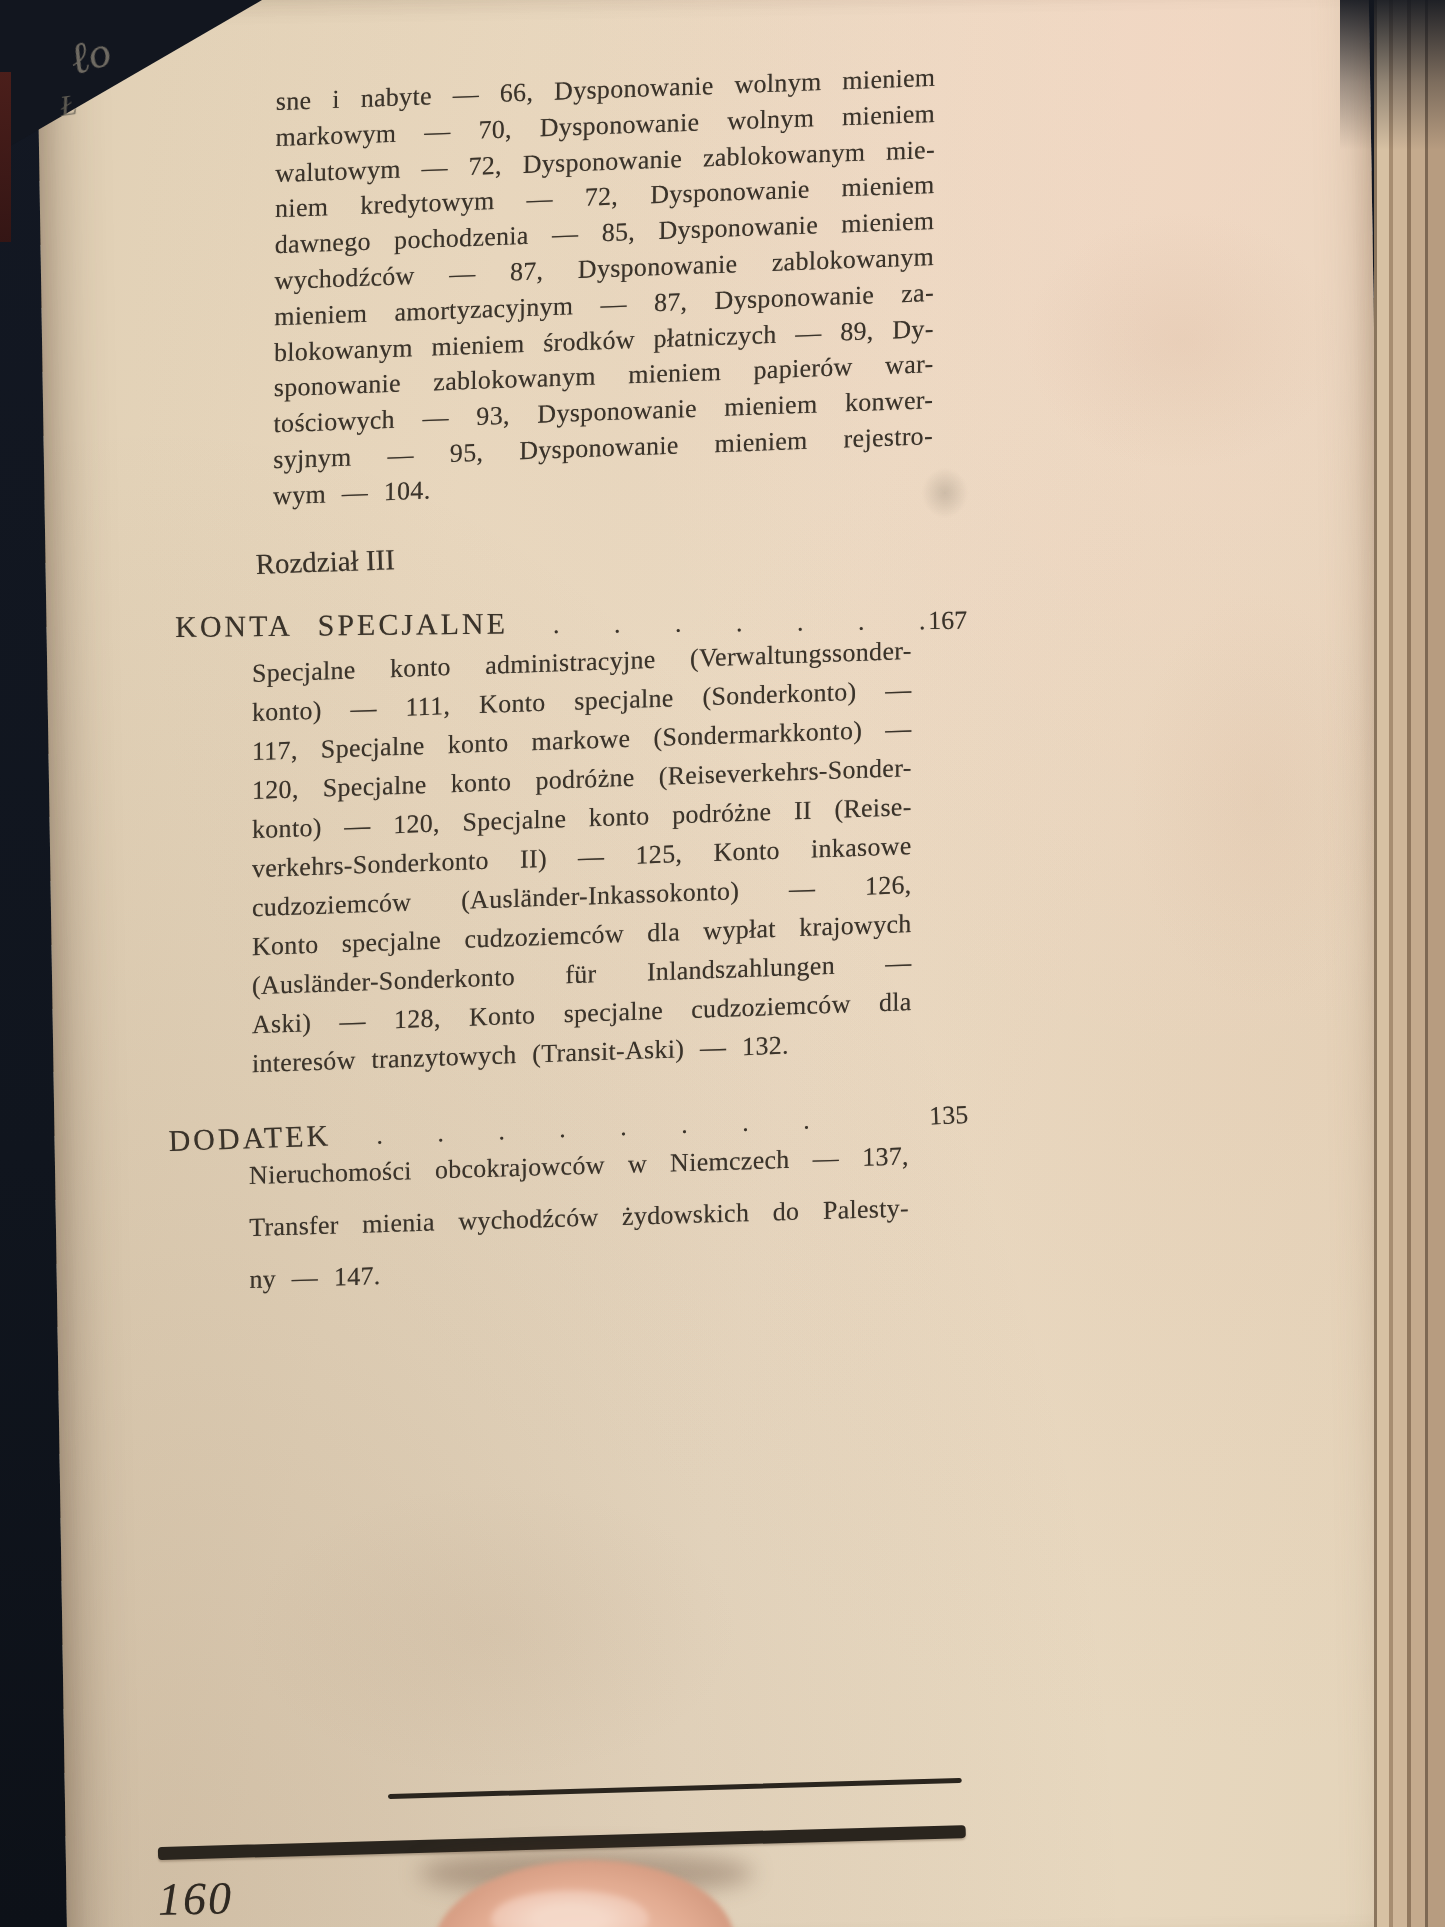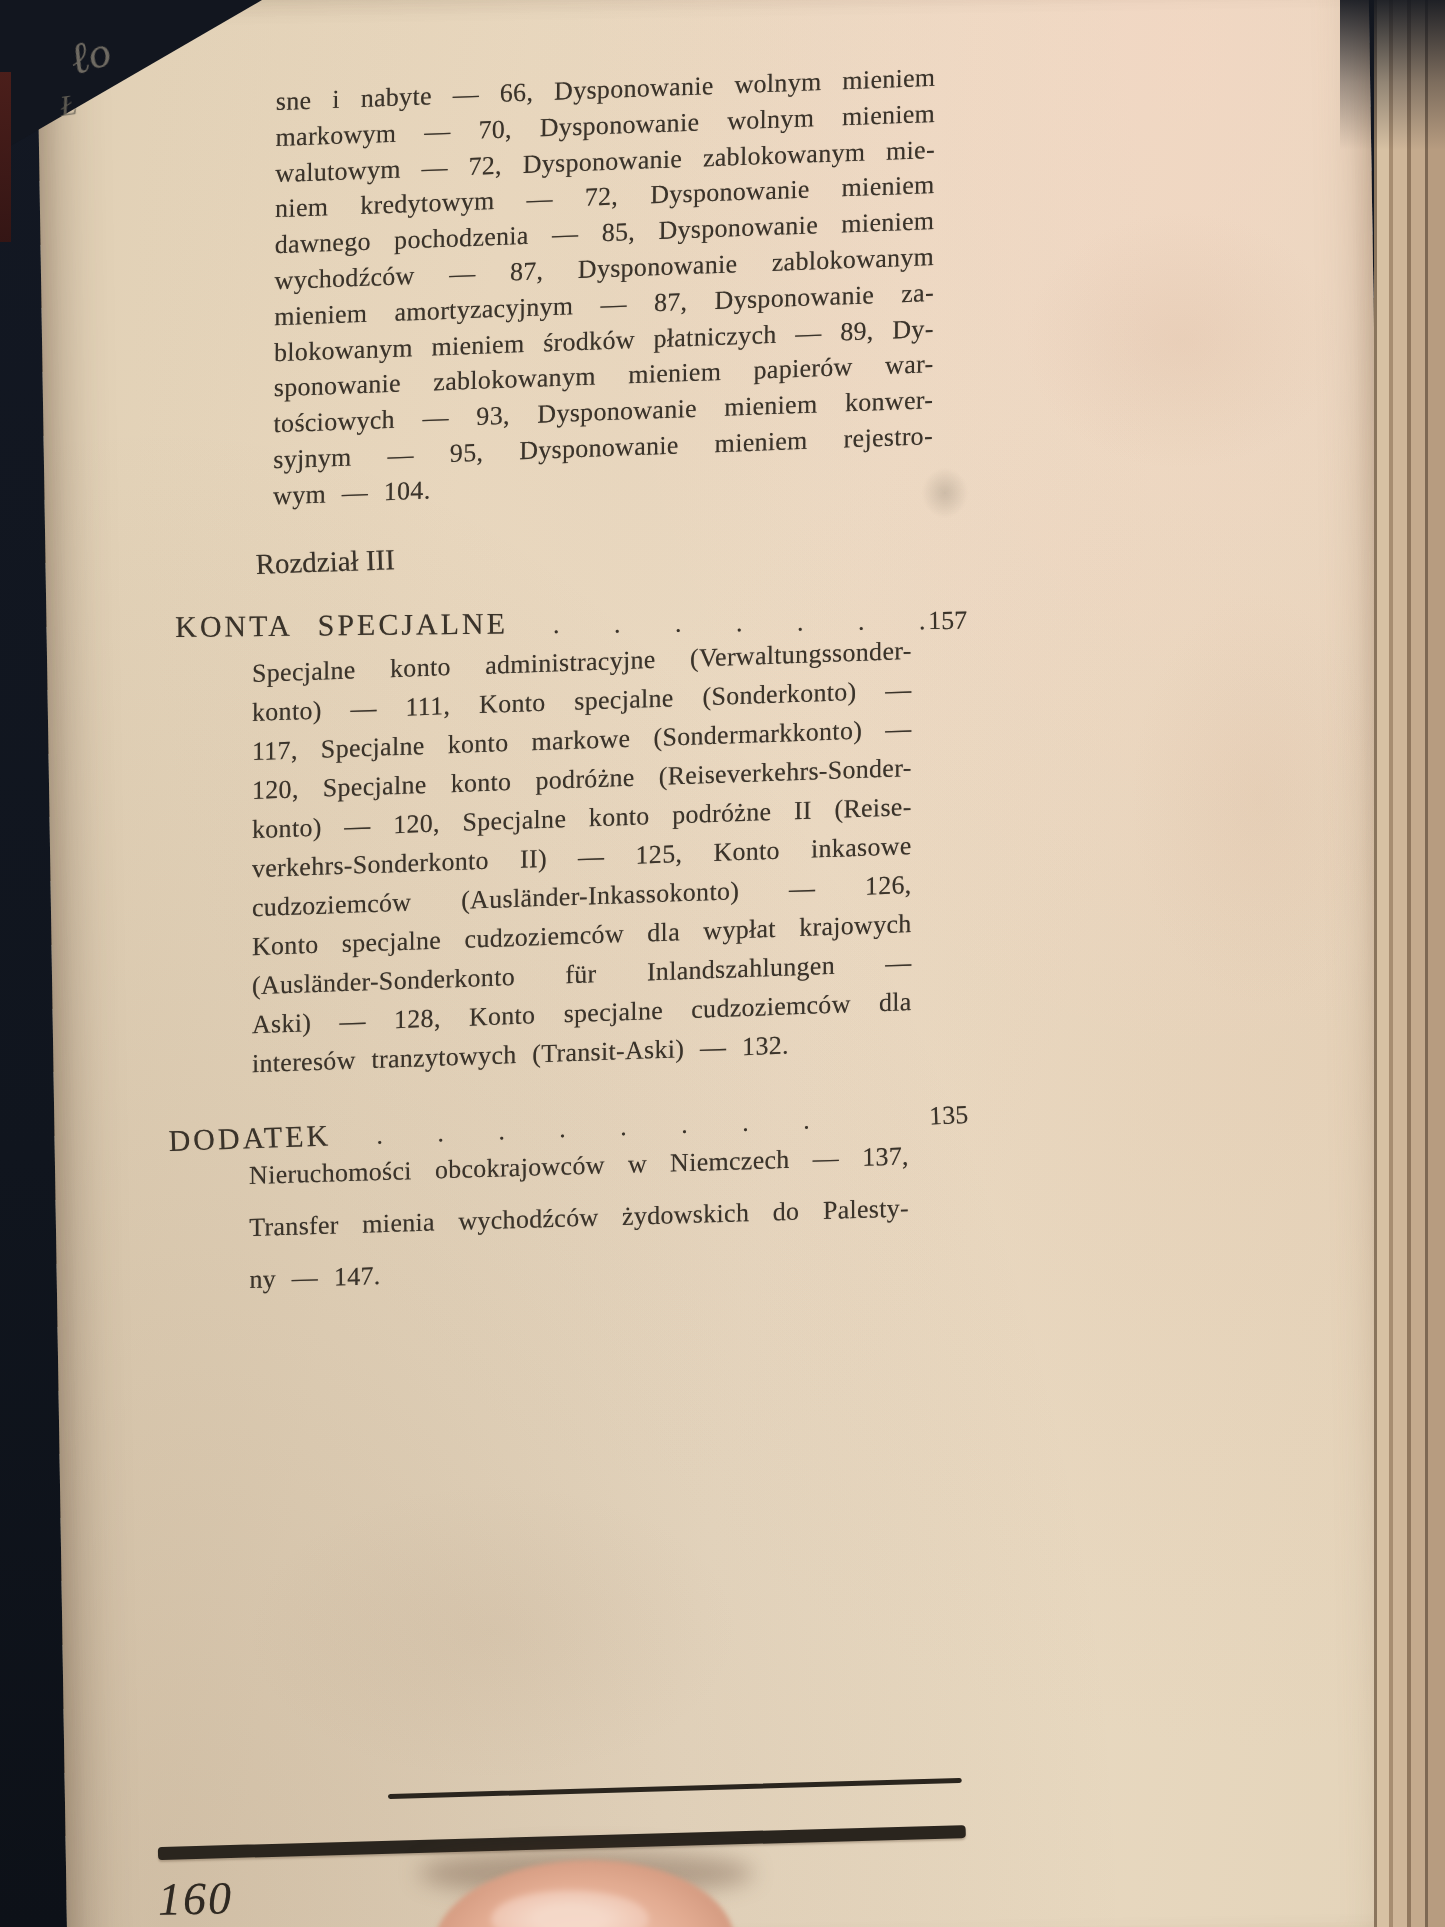--- a/index.html
+++ b/index.html
@@ -120,21 +120,21 @@
       <div class="line">tościowych — 93, Dysponowanie mieniem konwer-</div>
       <div class="line">syjnym — 95, Dysponowanie mieniem rejestro-</div>
       <div class="line last">wym — 104.</div>
     </div>
 
   <div class="txt chapter">Rozdział III</div>
 
   <div class="txt secrow sec1">
     <span class="sectitle">KONTA SPECJALNE</span>
     <span class="dots">. . . . . . .</span>
-    <span class="pagenum">157</span>
+    <span class="pagenum">167</span>
   </div>
   <div class="txt para para2">
       <div class="line">Specjalne konto administracyjne (Verwaltungssonder-</div>
       <div class="line">konto) — 111, Konto specjalne (Sonderkonto) —</div>
       <div class="line">117, Specjalne konto markowe (Sondermarkkonto) —</div>
       <div class="line">120, Specjalne konto podróżne (Reiseverkehrs-Sonder-</div>
       <div class="line">konto) — 120, Specjalne konto podróżne II (Reise-</div>
       <div class="line">verkehrs-Sonderkonto II) — 125, Konto inkasowe</div>
       <div class="line">cudzoziemców (Ausländer-Inkassokonto) — 126,</div>
       <div class="line">Konto specjalne cudzoziemców dla wypłat krajowych</div>

